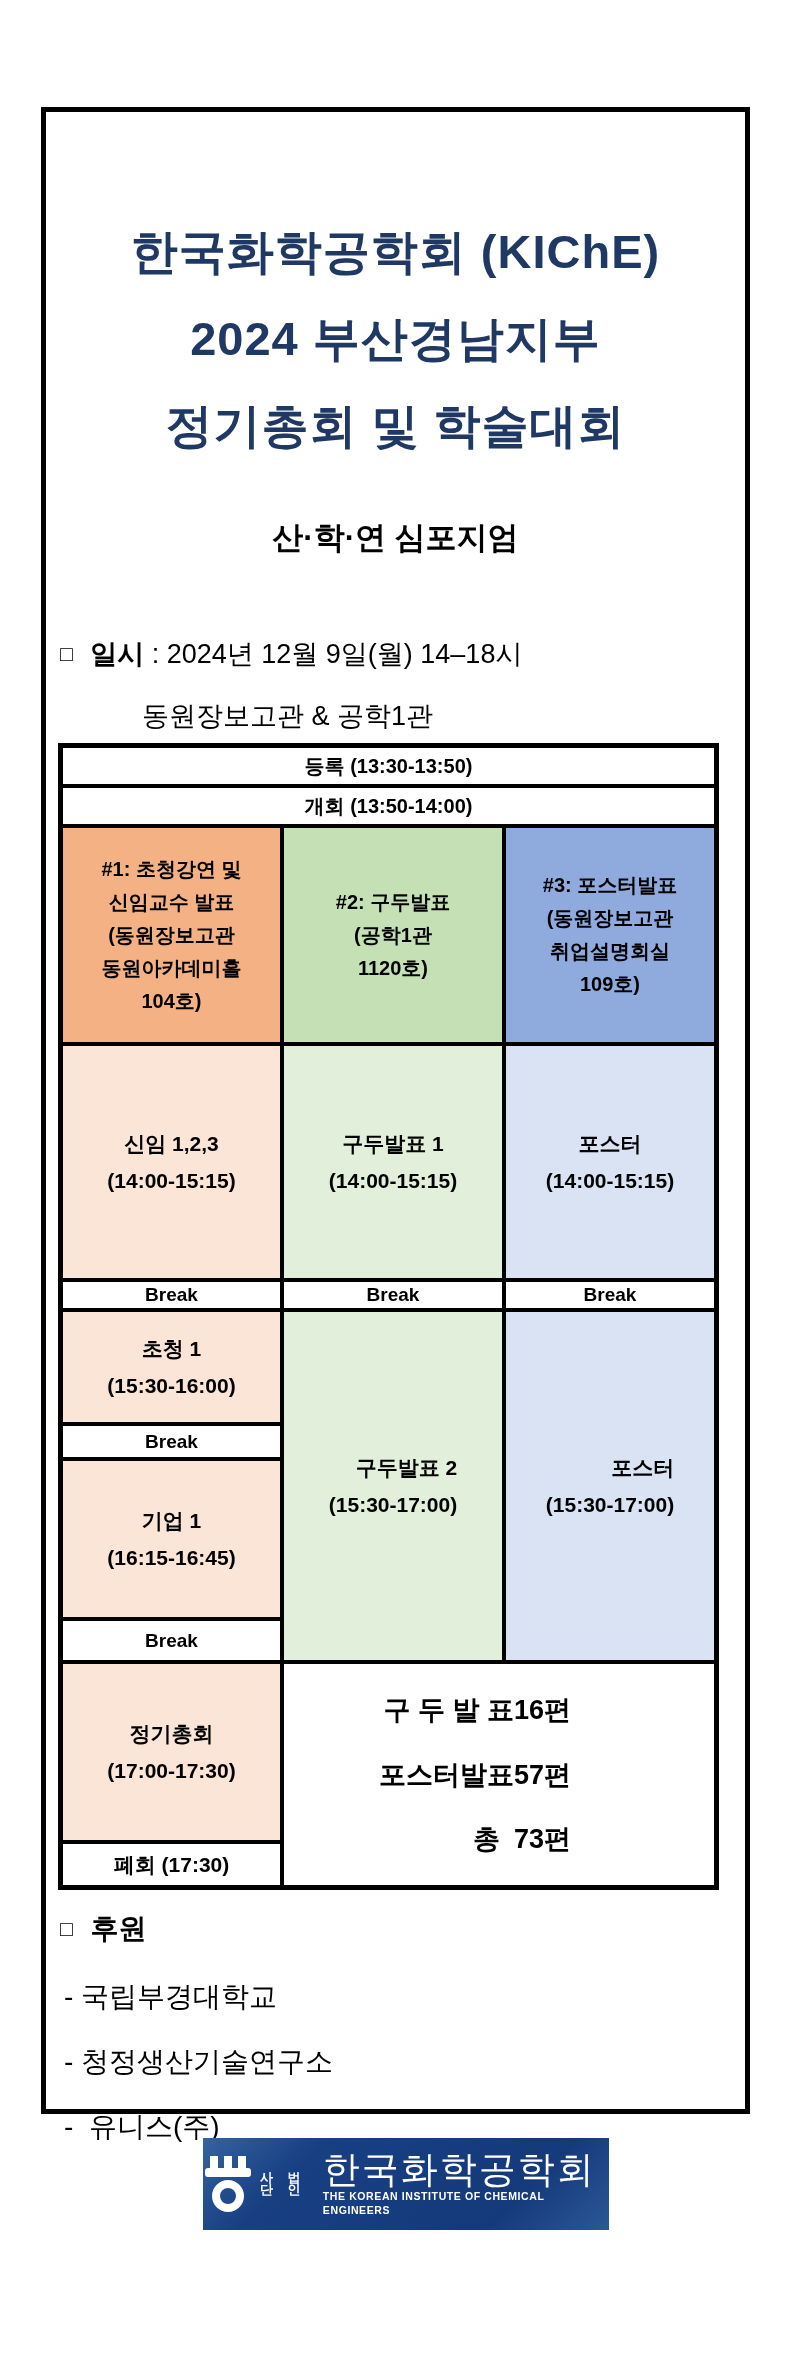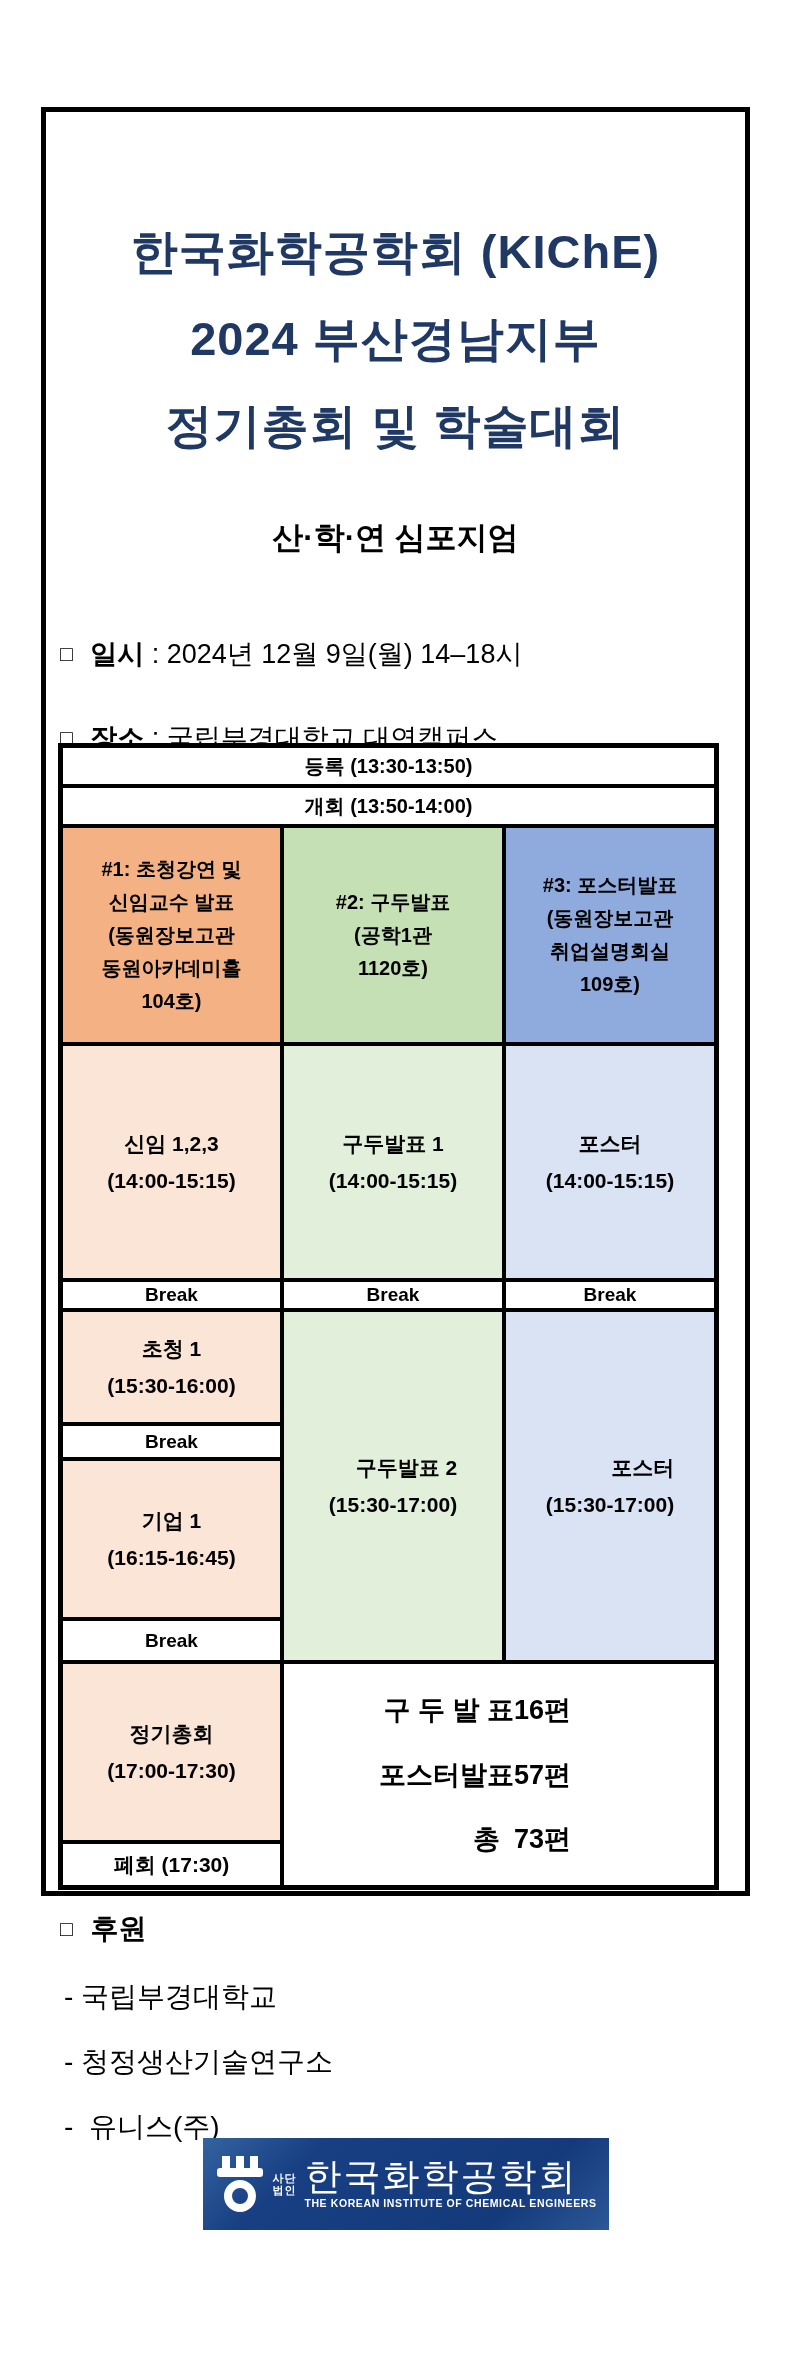--- a/index.html
+++ b/index.html
@@ -1,18 +1,18 @@
 <!DOCTYPE html>
 <html><head>
 <meta charset="utf-8">
 <style>
   html,body{margin:0;padding:0;background:#fff;}
   .page{position:relative;width:788px;height:2362px;background:#fff;overflow:hidden;
         font-family:"Liberation Sans",sans-serif;color:#000;}
-  .frame{position:absolute;left:41px;top:107px;width:709px;height:1789px;
+  .frame{position:absolute;left:41px;top:107px;width:709px;height:2007px;
          border:5px solid #000;box-sizing:border-box;background:#fff;}
 
   
   .title-block{position:absolute;left:0;top:96px;width:100%;text-align:center;}
   .title-line{font-size:47px;font-weight:bold;color:#1F3864;line-height:87px;letter-spacing:1px;}
   .subtitle{position:absolute;left:0;top:404px;width:100%;text-align:center;
             font-size:31px;font-weight:bold;color:#000;line-height:44px;}
 
   
   .info{position:absolute;left:14px;top:478px;width:680px;font-size:27px;line-height:40px;}
@@ -51,21 +51,21 @@
   
   .sponsor-heading{position:absolute;left:14px;top:1795px;font-size:28px;font-weight:bold;line-height:44px;}
   .sponsor-list{position:absolute;left:18px;top:1852px;font-size:28px;font-weight:normal;}
   .sponsor-item{line-height:65px;white-space:pre;}
 
   
   .logo{position:absolute;left:157px;top:2026px;width:406px;height:92px;
         background:linear-gradient(135deg,#34639f 0%,#173f82 25%,#143a7b 75%,#2c5898 100%);
         display:flex;align-items:center;justify-content:center;color:#fff;}
   .logo-icon{width:50px;height:56px;margin-right:7px;flex:0 0 auto;}
-  .logo-badge{display:flex;flex-direction:column;font-size:11px;line-height:12px;
+  .logo-badge{display:flex;font-size:13px;line-height:12px;
               font-weight:bold;margin-right:8px;letter-spacing:1px;justify-content:flex-end;}
   .logo-text{display:flex;flex-direction:column;}
   .logo-name{font-size:37px;font-weight:normal;letter-spacing:2px;line-height:38px;}
   .logo-sub{font-size:10.5px;font-weight:bold;letter-spacing:0.6px;line-height:14px;}
 </style>
 </head>
 <body>
 
 <div class="page">
   <div class="frame">
@@ -76,25 +76,20 @@
       <div class="title-line">정기총회 및 학술대회</div>
     </div>
 
     <div class="subtitle">산·학·연 심포지엄</div>
 
     <div class="info">
       <div class="info-row">
         <span class="bullet">□</span>
         <span class="info-label">일시</span>
         <span class="info-value">: 2024년 12월 9일(월) 14–18시</span>
-      </div>
-      <div class="info-row">
-        <span class="bullet">□</span>
-        <span class="info-label">장소</span>
-        <span class="info-value">: 국립부경대학교 대연캠퍼스</span>
       </div>
       <div class="info-value2">동원장보고관 &amp; 공학1관</div>
     </div>
 
     <div class="schedule">
       <div class="cell full-row">등록 (13:30-13:50)</div>
       <div class="cell full-row">개회 (13:50-14:00)</div>
 
       <div class="cell hdr hdr1">#1: 초청강연 및
 신임교수 발표

